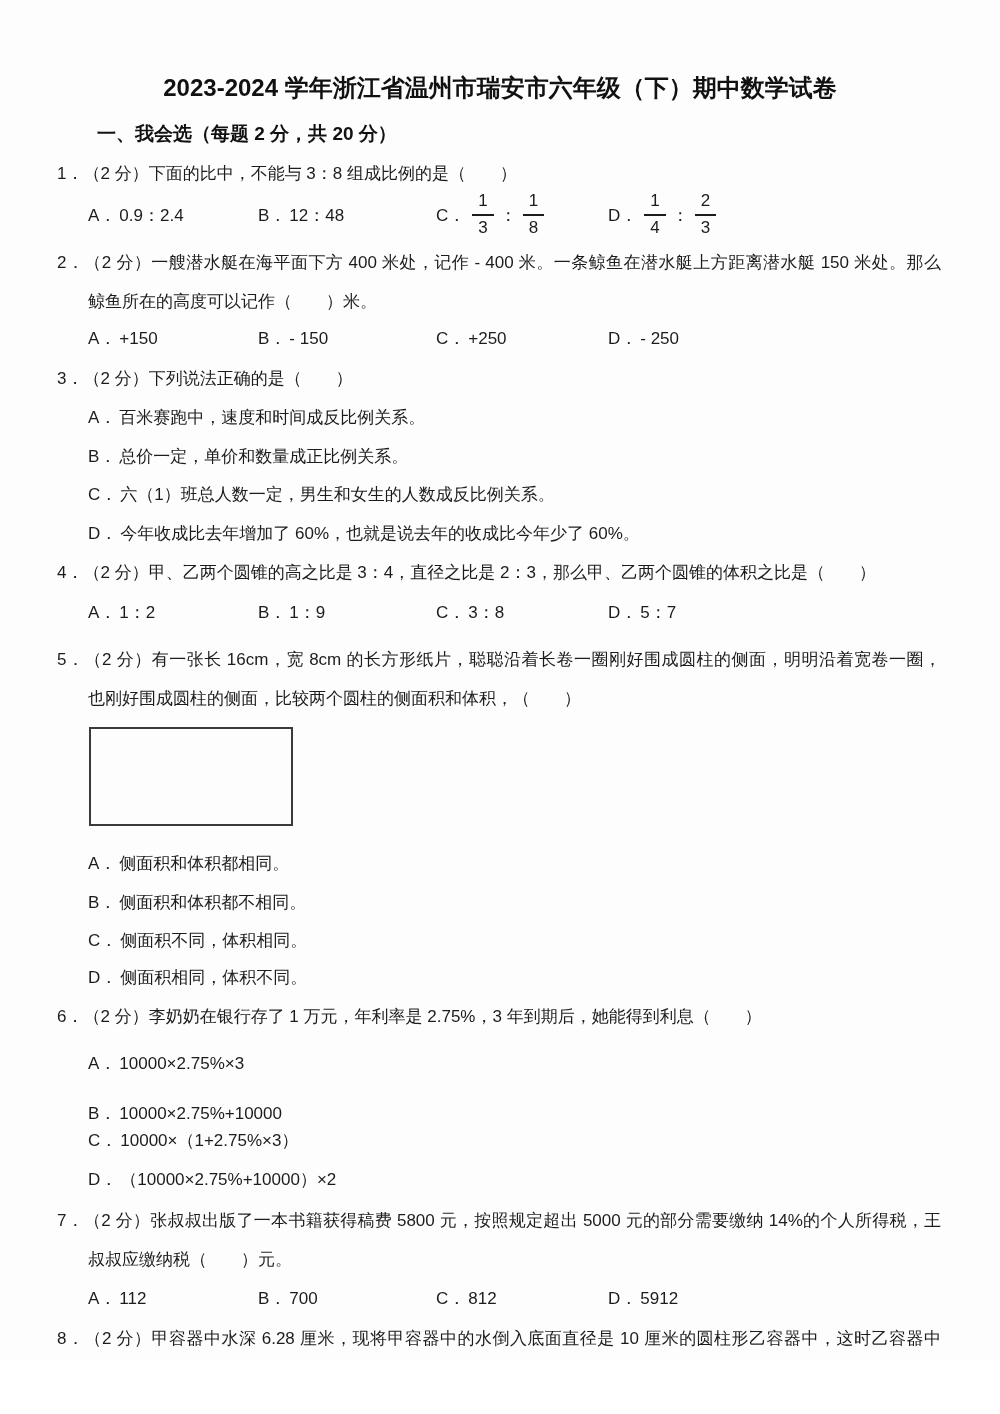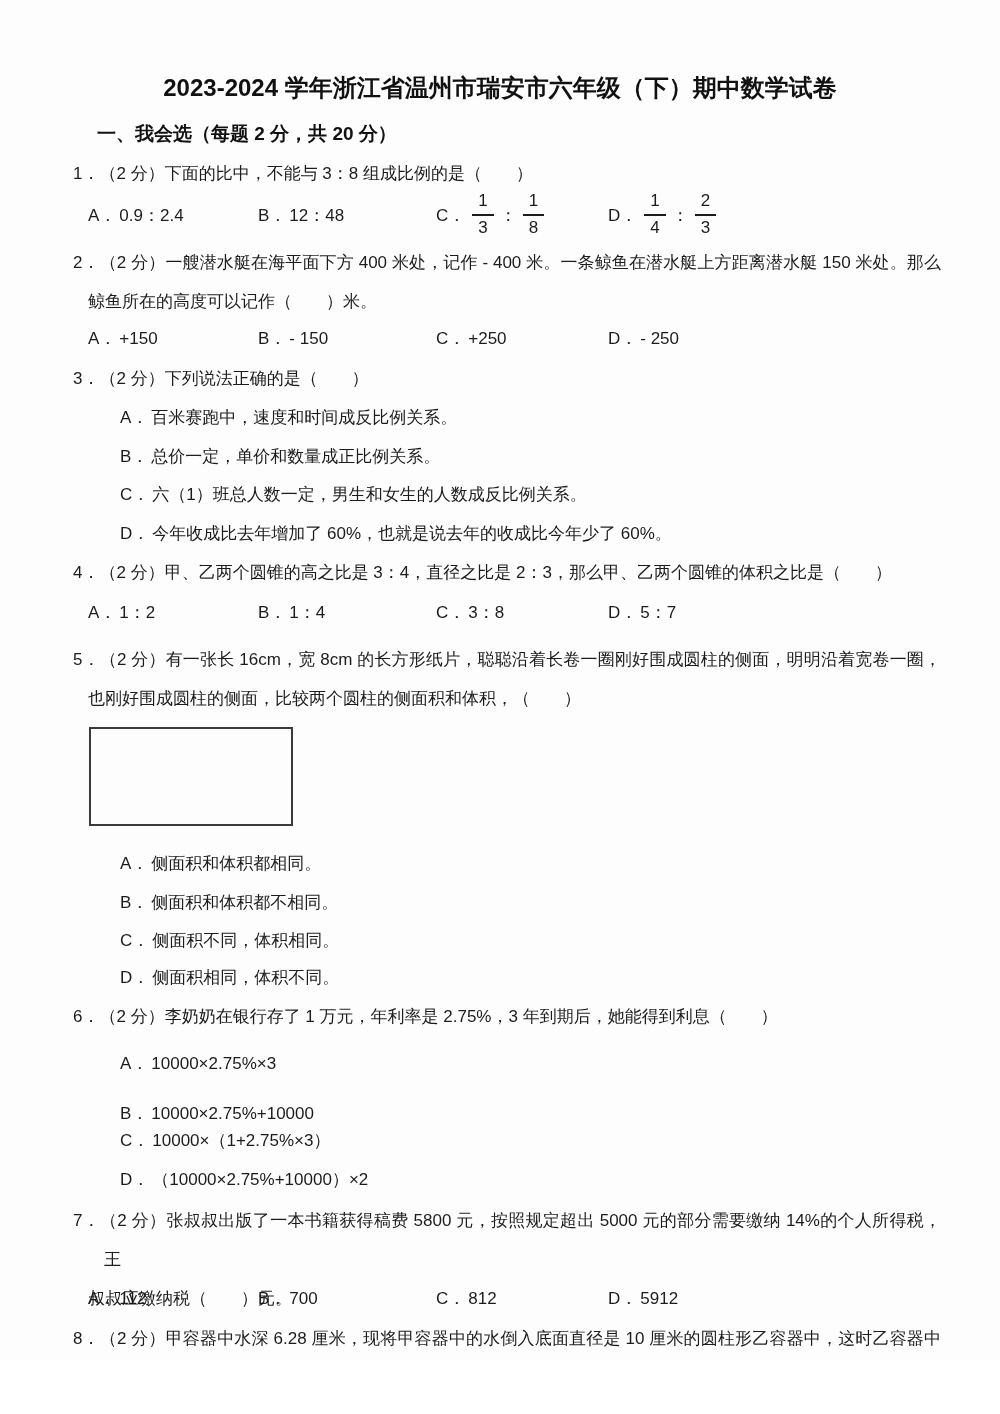--- a/index.html
+++ b/index.html
@@ -11,32 +11,32 @@
   .abs{position:absolute;}
   .title{
     position:absolute;top:71px;left:0;width:1000px;margin:0;
     text-align:center;font-size:24px;font-weight:bold;line-height:34px;color:#111;
   }
   .section{
     position:absolute;left:58px;font-size:19px;font-weight:bold;
     line-height:39px;color:#111;margin-left:39px;
   }
   .stem{position:absolute;left:57px;width:884px;line-height:39px;}
-  .sl1{padding-left:31px;text-indent:-31px;text-align:justify;margin-left:16px;}
+  .sl1{padding-left:31px;text-indent:-31px;text-align:justify;}
   .jlast{text-align-last:justify;}
   .sl2{padding-left:31px;}
   .clip1{height:40px;overflow:hidden;}
   .qnum{display:inline;}
   .optrow{
     position:absolute;left:88px;width:855px;line-height:39px;
     display:grid;grid-template-columns:170px 178px 172px 1fr;white-space:nowrap;
   }
   .cell{display:flex;align-items:center;}
   .fracrow{height:56px;}
-  .opt{position:absolute;left:88px;line-height:39px;white-space:nowrap;margin-left:32px;}
+  .opt{position:absolute;left:88px;line-height:39px;white-space:nowrap;}
   .olabel{margin-right:3px;}
   .frac{display:inline-block;text-align:center;vertical-align:middle;margin:0 4px;line-height:1.1;}
   .frac .fn{display:block;padding:1px 6px 3px;border-bottom:2px solid #1c1c1c;}
   .frac .fd{display:block;padding:3px 6px 1px;}
   .fsep{margin:0 2px;}
   .figure{
     position:absolute;left:89px;top:727px;width:200px;height:95px;
     border:2px solid #3a3a3a;background:#fdfdfd;
   }
 </style>
@@ -121,21 +121,21 @@
   <div class="stem" style="top:553px">
     <div class="sl1"><span class="qnum">4．</span><span>（2 分）甲、乙两个圆锥的高之比是 3：4，直径之比是 2：3，那么甲、乙两个圆锥的体积之比是（　　）</span></div>
   </div>
   <div class="optrow" style="top:593px">
     <div class="cell">
         <span class="olabel">A．</span>
         <span>1：2</span>
       </div>
     <div class="cell">
         <span class="olabel">B．</span>
-        <span>1：4</span>
+        <span>1：9</span>
       </div>
     <div class="cell">
         <span class="olabel">C．</span>
         <span>3：8</span>
       </div>
     <div class="cell">
         <span class="olabel">D．</span>
         <span>5：7</span>
       </div>
   </div>

